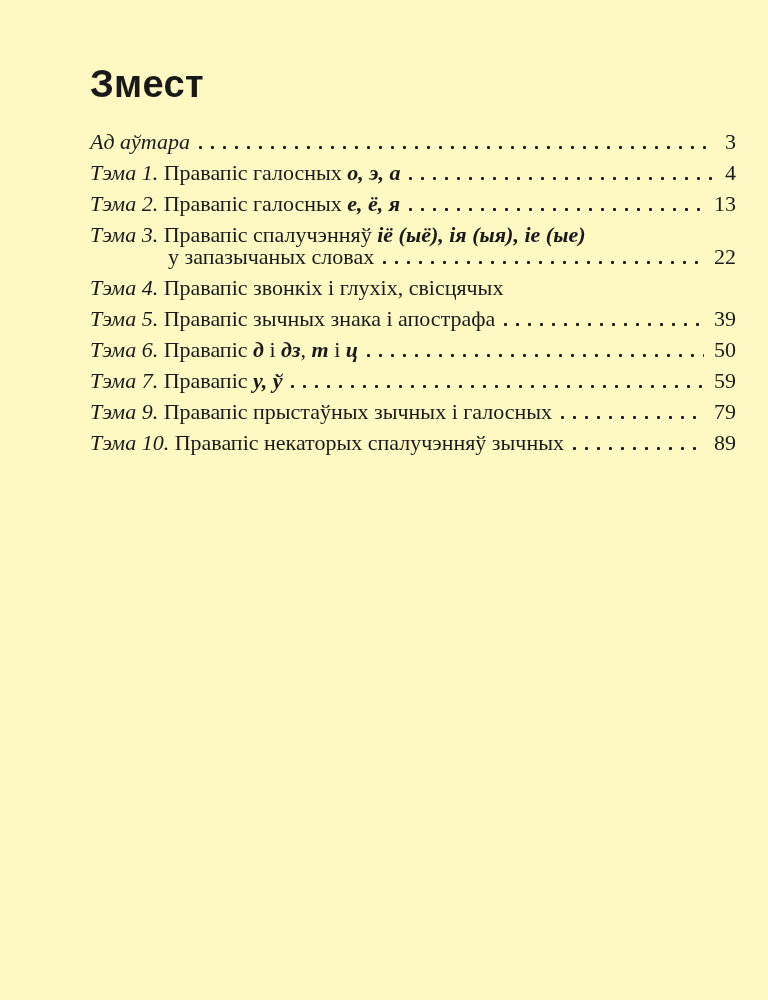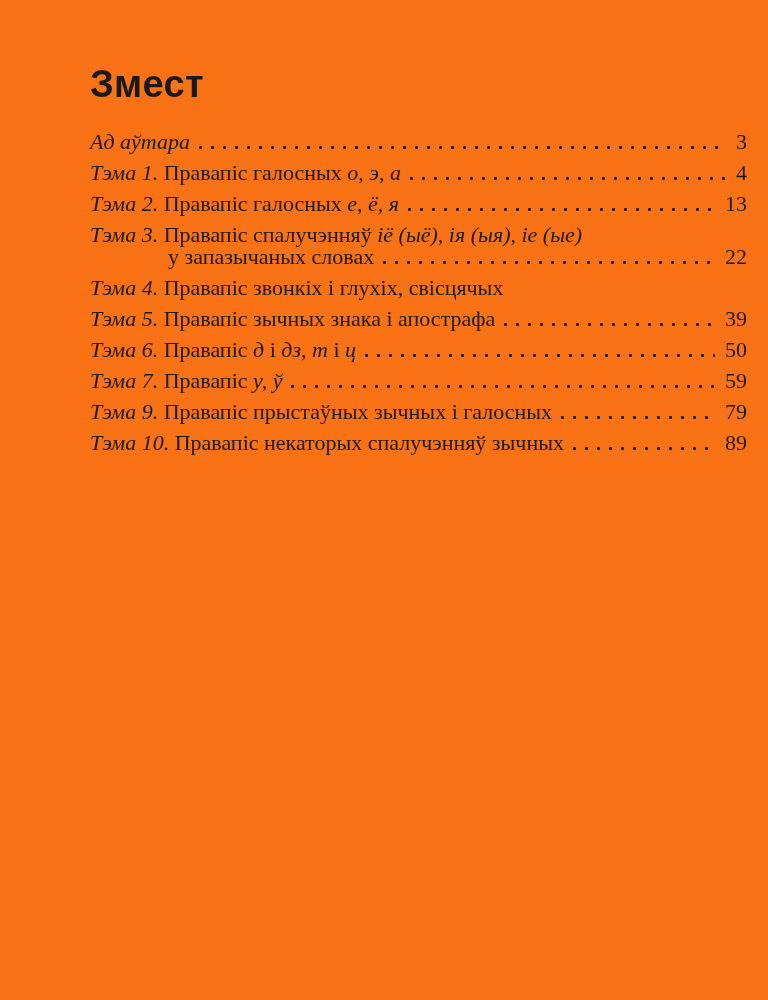--- a/index.html
+++ b/index.html
@@ -11,22 +11,22 @@
     width: 768px;
     height: 1000px;
     overflow: hidden;
     font-family: "Liberation Serif", serif;
     color: #1a1a1a;
   }
   .page {
     box-sizing: border-box;
     width: 768px;
     height: 1000px;
-    padding: 64px 21px 0 90px;
-    background: #f97316;
+    padding: 64px 32px 0 90px;
+    background: #fef9c3;
   }
   .page-title {
     font-family: "Liberation Sans", sans-serif;
     font-weight: 700;
     font-size: 38px;
     line-height: 40px;
     letter-spacing: 0.3px;
     color: #191919;
     margin: 0 0 27px 0;
   }
@@ -40,21 +40,21 @@
     display: flex;
     align-items: baseline;
     line-height: 22px;
     white-space: nowrap;
   }
   .toc-line.indent .txt {
     padding-left: 78px;
   }
   .txt .p-r  { font-style: normal; }
   .txt .p-i  { font-style: italic; }
-  .txt .p-bi { font-style: italic; font-weight: normal; }
+  .txt .p-bi { font-style: italic; font-weight: bold; }
   .leader {
     flex: 1 1 auto;
     min-width: 20px;
     height: 3px;
     margin: 0 10px 0 9px;
     background-image: radial-gradient(circle at 1.5px 1.5px, #1c1c1c 1.35px, rgba(0,0,0,0) 1.6px);
     background-size: 12px 3px;
     background-repeat: repeat-x;
     background-position: left top;
   }

